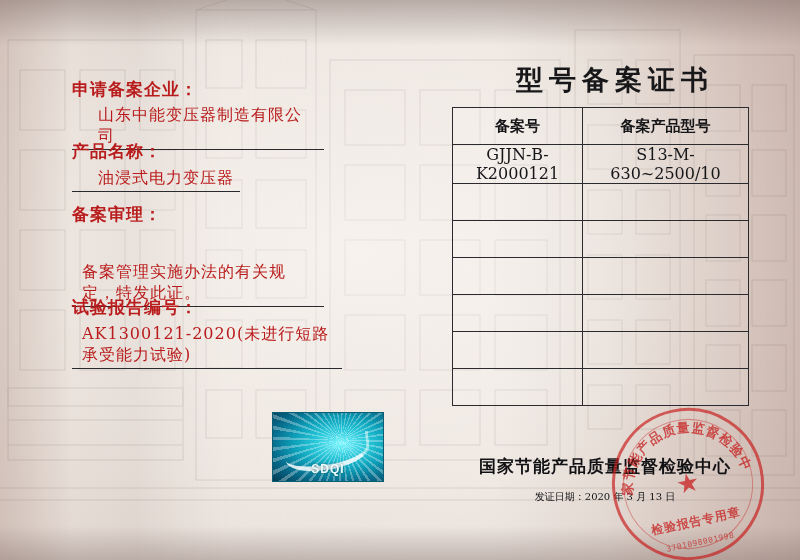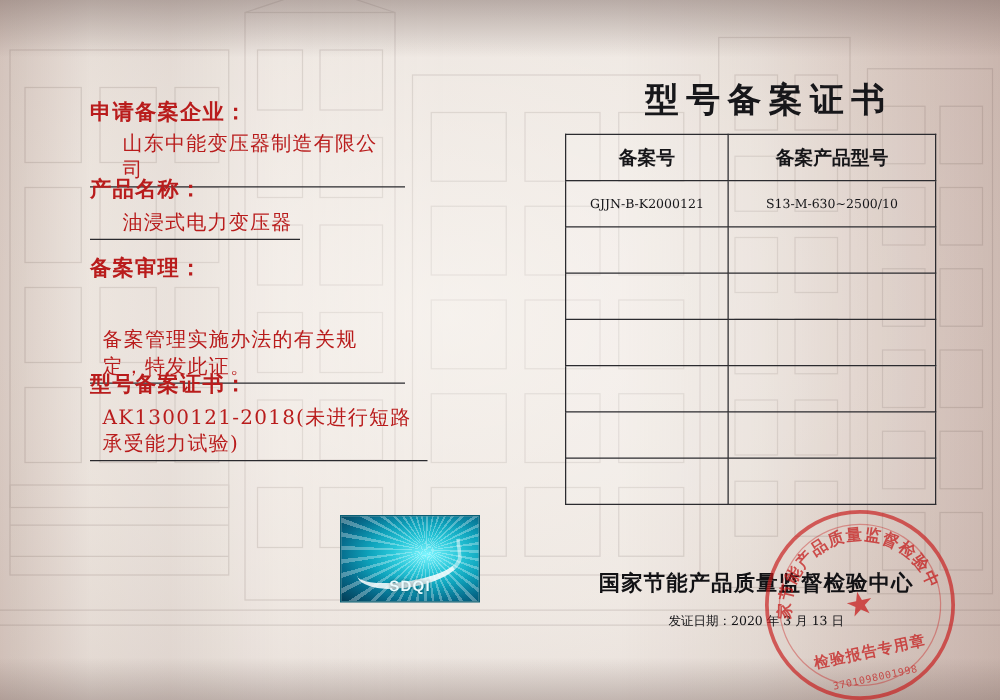--- a/index.html
+++ b/index.html
@@ -113,21 +113,21 @@
     left: 452px;
     top: 107px;
     width: 297px;
     border-collapse: collapse;
     background: rgba(255,255,255,0.10);
   }
   .table td, .table th {
     border: 1px solid #2b2b2f;
     height: 36px;
     text-align: center;
-    font-size: 10px;
+    font-size: 16px;
     font-family: "DejaVu Serif", "Liberation Serif", serif;
     color: #161619;
     padding: 0 2px;
   }
   .table th {
     font-weight: bold;
     font-size: 15px;
     margin-left: 47px;
   }
   .table td.empty { height: 36px; }
@@ -387,23 +387,23 @@
     <div class="field" id="val-product">
       <span class="field-value">油浸式电力变压器</span>
     </div>
     <div class="field field-label" id="lbl-product">产品名称：</div>
 
     <div class="field field-label" id="lbl-review">备案审理：</div>
     <div class="field" id="val-review2">
       <span class="field-value nopad">备案管理实施办法的有关规定，特发此证。</span>
     </div>
 
-    <div class="field field-label" id="lbl-report">型号备案证书：</div>
+    <div class="field field-label" id="lbl-report">试验报告编号：</div>
     <div class="field" id="val-report">
-      <span class="field-value nopad">AK1300121-2018(未进行短路承受能力试验)</span>
+      <span class="field-value nopad">AK1300121-2020(未进行短路承受能力试验)</span>
     </div>
 
     <table class="table">
       <tbody>
           <tr>
         <th class="col-a">备案号</th>
         <th class="col-b">备案产品型号</th>
       </tr>
       <tr>
         <td>GJJN-B-K2000121</td>

